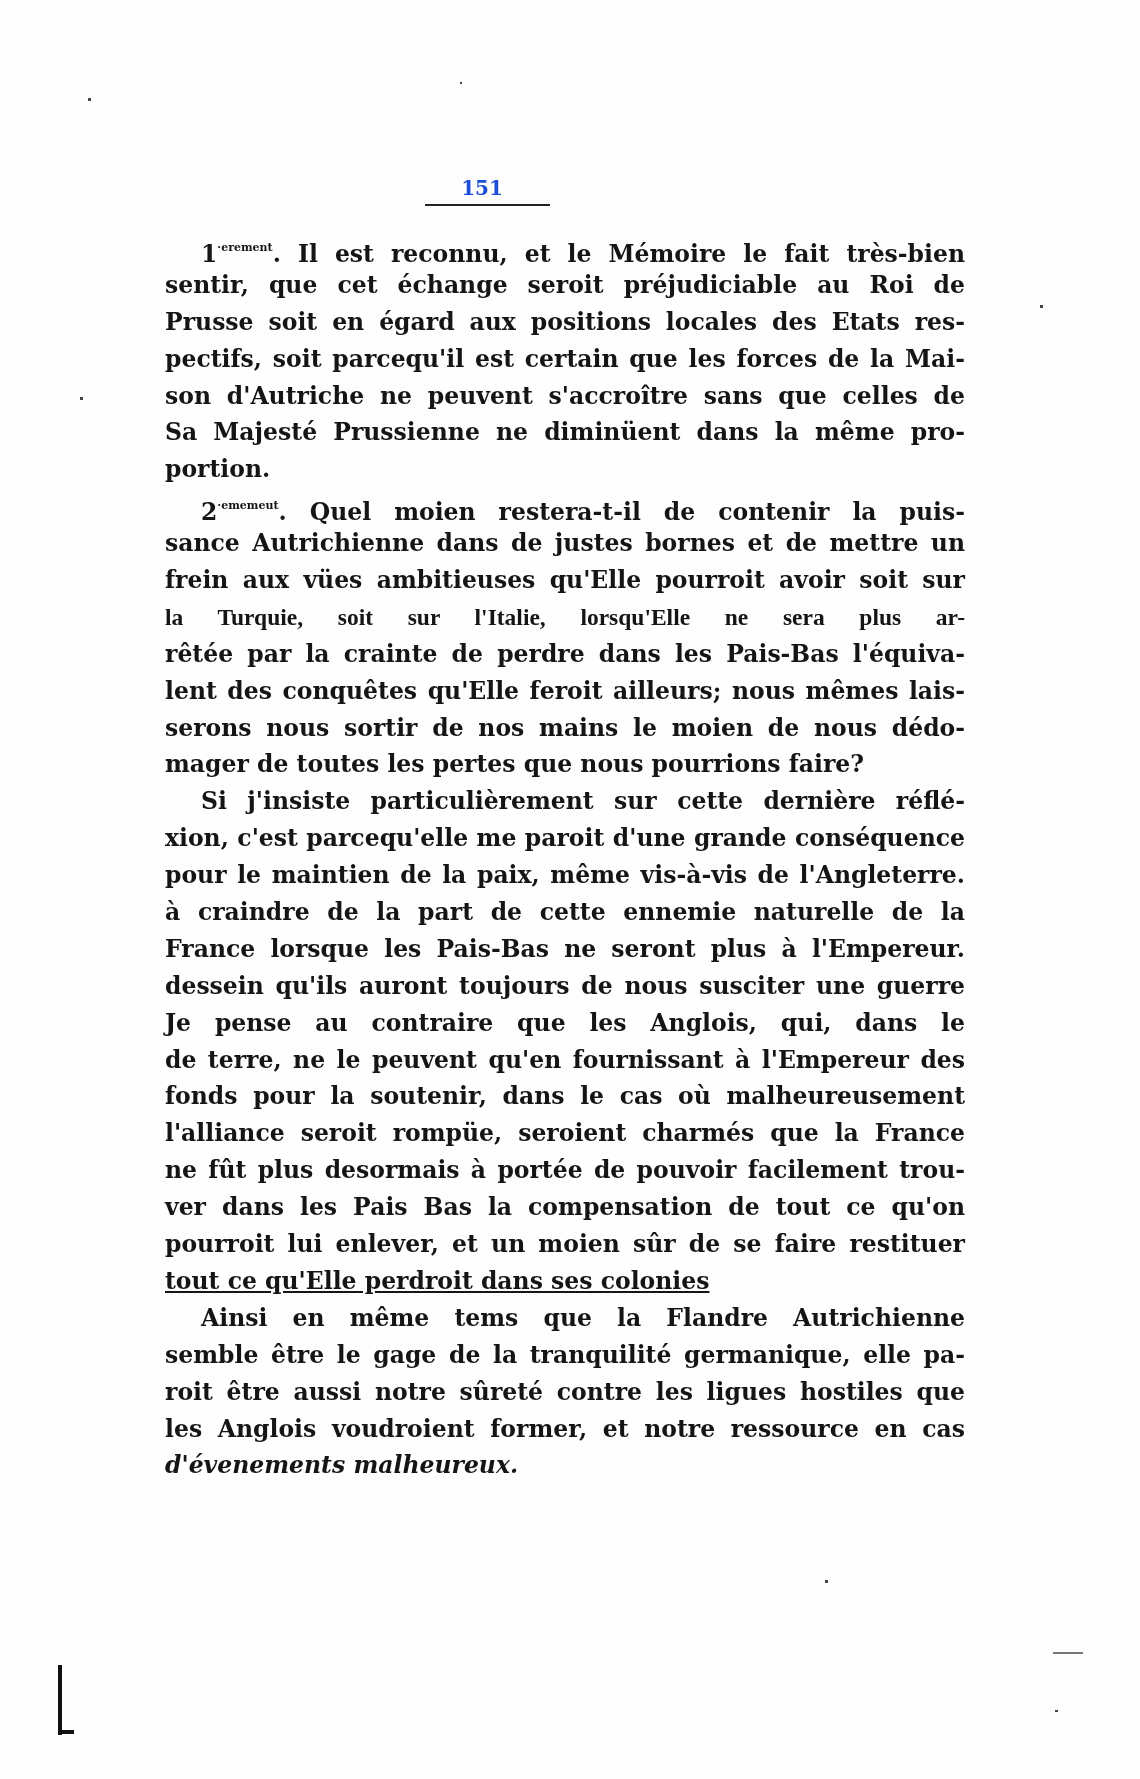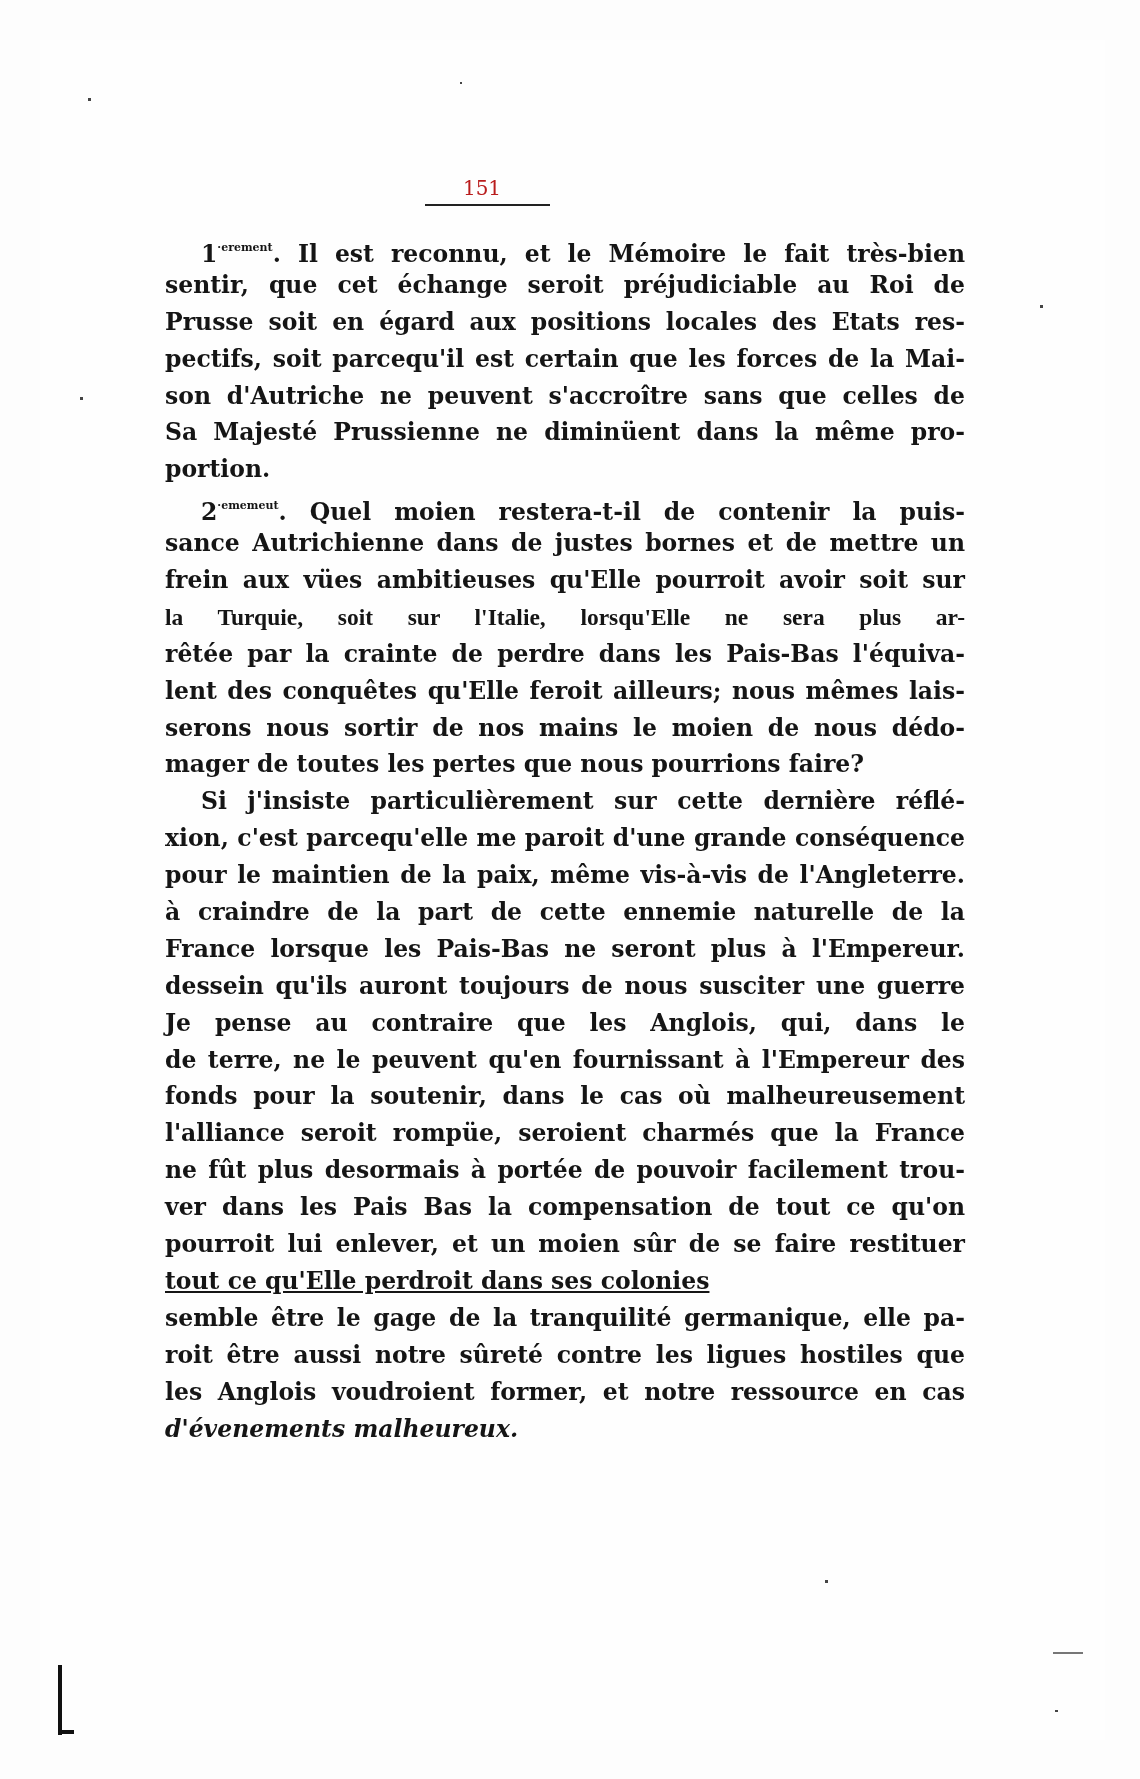--- a/index.html
+++ b/index.html
@@ -29,23 +29,23 @@
       height: 1700px;
       background: #fefefe;
     }
     .page-number {
       position: absolute;
       left: 0;
       width: 924px;
       top: 176px;
       text-align: center;
       font-family: "DejaVu Serif", serif;
-      font-weight: normal;
+      font-weight: bold;
       font-size: 20px;
-      color: #b91c1c;
+      color: #1d4ed8;
       letter-spacing: 0px;
     }
     .page-number-inner {
       display: inline-block;
       margin-left: 40px;
     }
     .page-rule {
       position: absolute;
       left: 425px;
       top: 204px;
@@ -149,20 +149,21 @@
     <div class="line" style="font-size: 23.5px; text-align-last: justify; text-align: justify;">dessein qu'ils auront toujours de nous susciter une guerre</div>
     <div class="line" style="font-size: 23.5px; text-align-last: justify; text-align: justify;">Je pense au contraire que les Anglois, qui, dans le</div>
     <div class="line" style="font-size: 23.5px; text-align-last: justify; text-align: justify;">de terre, ne le peuvent qu'en fournissant à l'Empereur des</div>
     <div class="line" style="font-size: 23.5px; text-align-last: justify; text-align: justify;">fonds pour la soutenir, dans le cas où malheureusement</div>
     <div class="line" style="font-size: 23.5px; text-align-last: justify; text-align: justify;">l'alliance seroit rompüe, seroient charmés que la France</div>
     <div class="line" style="font-size: 23.5px; text-align-last: justify; text-align: justify;">ne fût plus desormais à portée de pouvoir facilement trou-</div>
     <div class="line" style="font-size: 23.5px; text-align-last: justify; text-align: justify;">ver dans les Pais Bas la compensation de tout ce qu'on</div>
     <div class="line" style="font-size: 23.5px; text-align-last: justify; text-align: justify;">pourroit lui enlever, et un moien sûr de se faire restituer</div>
     <div class="line last" style="font-size: 23.5px; text-align-last: left; text-align: left; text-decoration: underline;">tout ce qu'Elle perdroit dans ses colonies</div>
 
+    <div class="line" style="padding-left: 36px; font-size: 23.5px; text-align-last: justify; text-align: justify;">Ainsi en même tems que la Flandre Autrichienne</div>
     <div class="line" style="font-size: 23.5px; text-align-last: justify; text-align: justify;">semble être le gage de la tranquilité germanique, elle pa-</div>
     <div class="line" style="font-size: 23.5px; text-align-last: justify; text-align: justify;">roit être aussi notre sûreté contre les ligues hostiles que</div>
     <div class="line" style="font-size: 23.5px; text-align-last: justify; text-align: justify;">les Anglois voudroient former, et notre ressource en cas</div>
     <div class="line last" style="font-size: 23.5px; text-align-last: left; text-align: center; font-style: italic;">d'évenements malheureux.</div>
   </div>
 
   <div class="mark" style="left:88px;top:98px;width:3px;height:3px;"></div>
   <div class="mark" style="left:460px;top:82px;width:2px;height:2px;"></div>
   <div class="mark" style="left:1040px;top:305px;width:3px;height:3px;"></div>
   <div class="mark" style="left:80px;top:397px;width:3px;height:3px;"></div>

